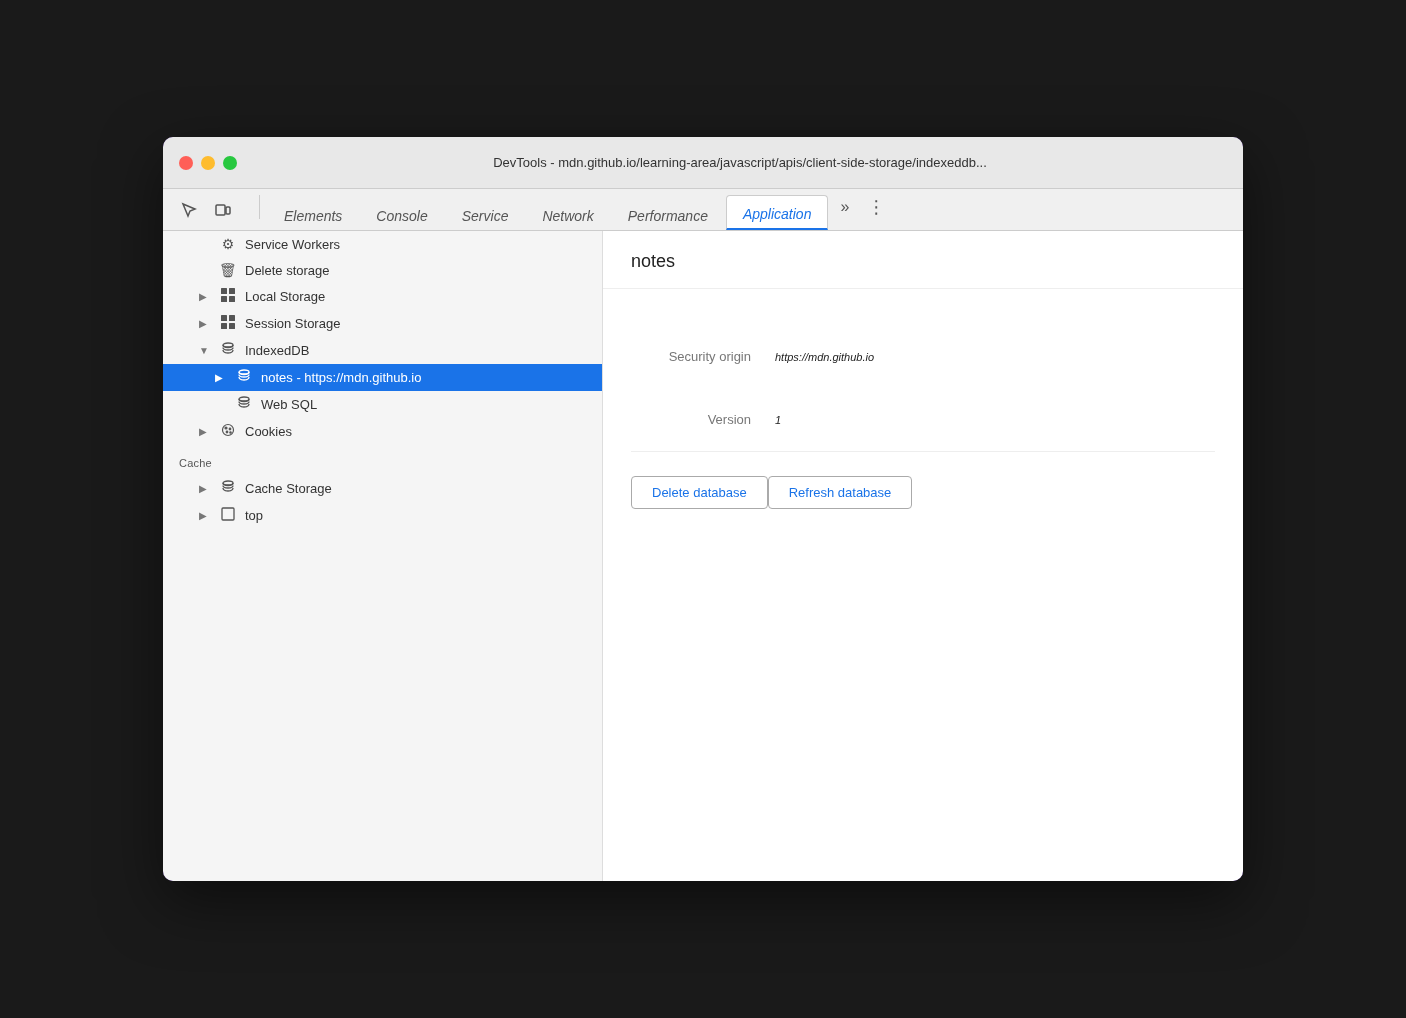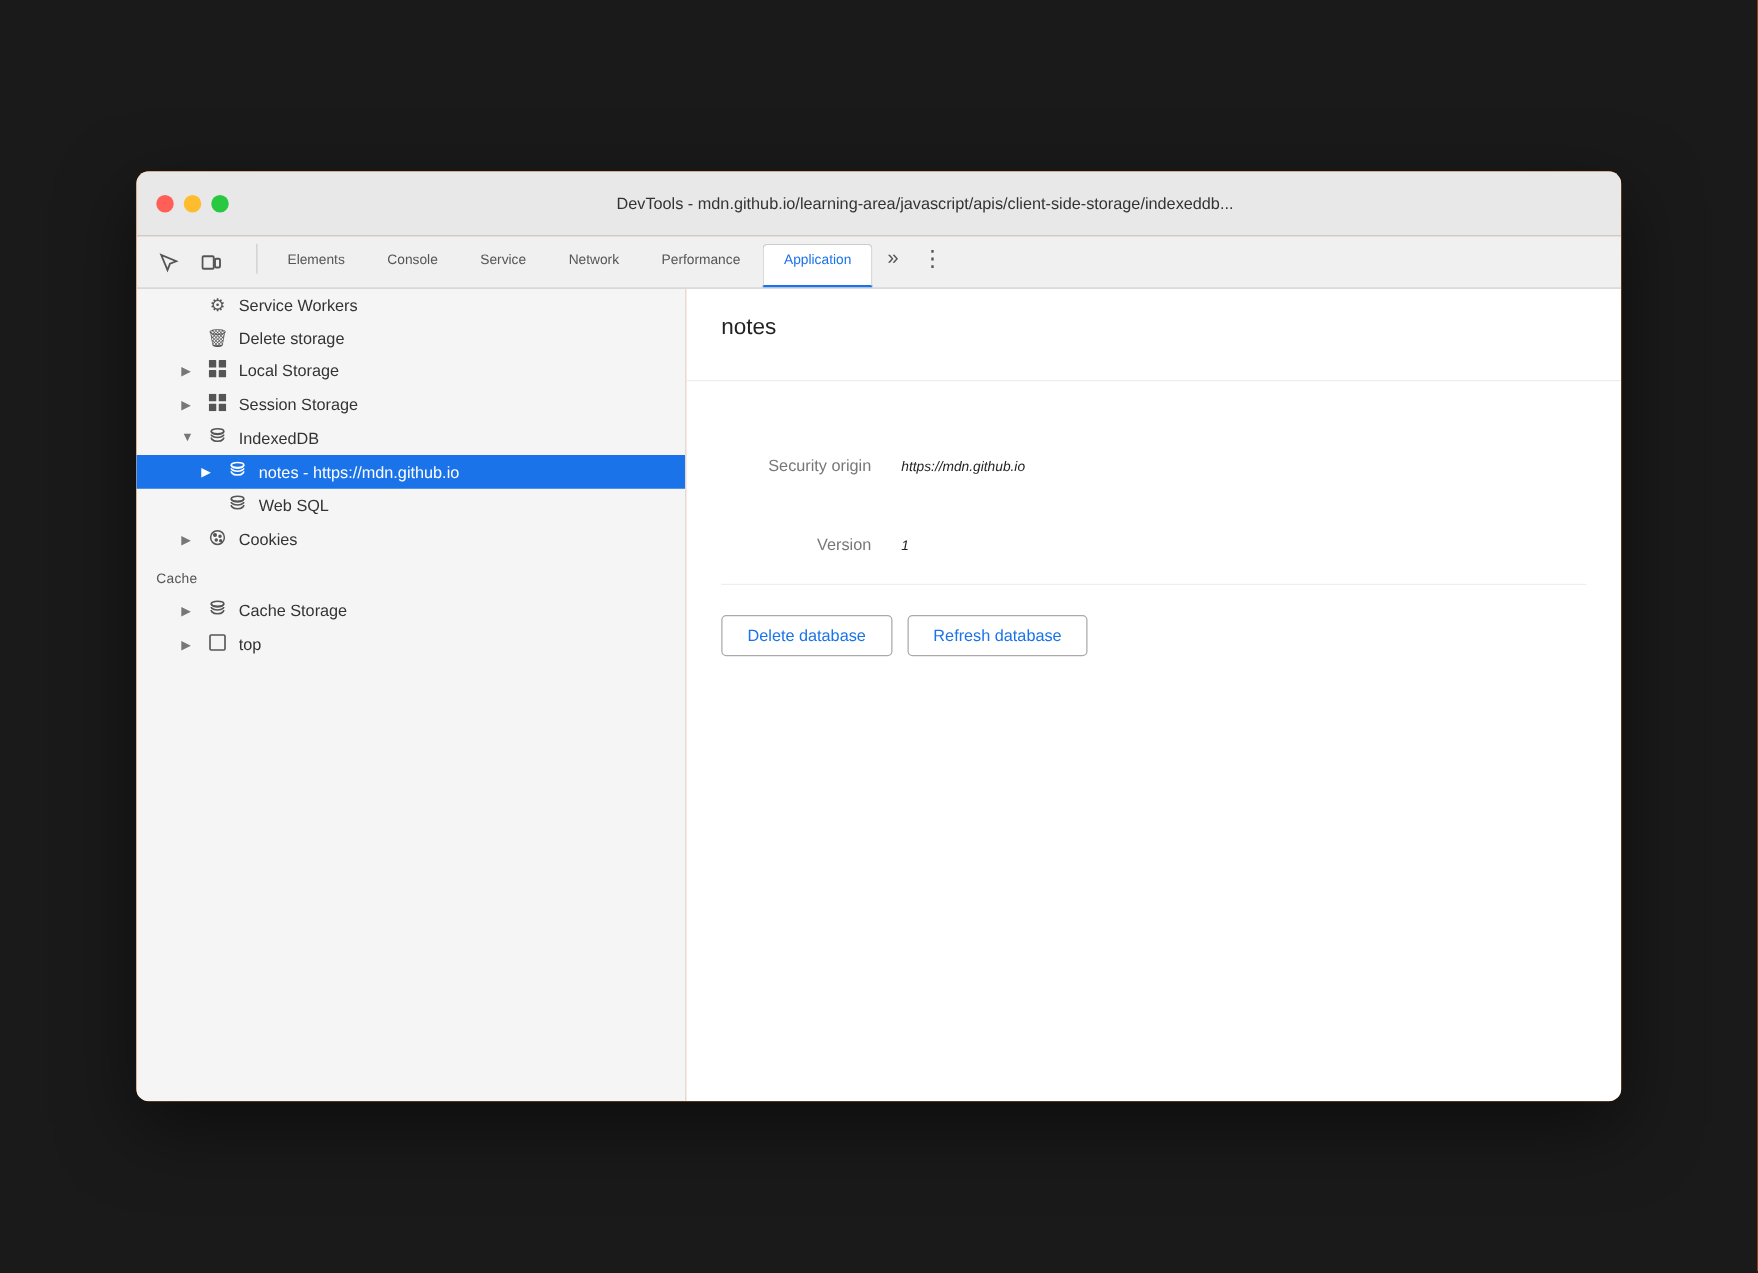--- a/index.html
+++ b/index.html
@@ -6,22 +6,22 @@
     body {
       background: #1a1a1a;
       display: flex;
       justify-content: center;
       align-items: center;
       min-height: 100vh;
       font-family: -apple-system, BlinkMacSystemFont, "Helvetica Neue", Arial, sans-serif;
     }
 
     .window {
-      width: 1188px;
-      background: #f97316;
+      width: 1080px;
+      background: #4c1d95;
       border-radius: 10px;
       overflow: hidden;
       box-shadow: 0 20px 60px rgba(0,0,0,0.5);
     }
 
     
     .titlebar {
       background: #e8e8e8;
       height: 52px;
       display: flex;
@@ -89,28 +89,29 @@
       width: 1px;
       height: 24px;
       background: #ccc;
       margin: 0 6px;
       align-self: center;
       margin-bottom: 6px;
     }
 
     .tab {
       padding: 6px 16px;
-      font-size: 11px;
+      font-size: 14px;
       color: #555;
       cursor: pointer;
       border-radius: 4px 4px 0 0;
       margin-bottom: 0;
       height: 34px;
       display: flex;
-      align-items: flex-start;
+      align-items: flex-end;
+      font-style: italic;
     }
     .tab.active {
       color: #1a73e8;
       background: #fff;
       border-top: 1px solid #ccc;
       border-left: 1px solid #ccc;
       border-right: 1px solid #ccc;
       border-bottom: 2px solid #1a73e8;
       font-weight: 500;
       height: 35px;
@@ -198,21 +199,21 @@
     }
 
     
     .content {
       flex: 1;
       background: #fff;
       overflow: auto;
     }
 
     .content-header {
-      padding: 20px 28px 32px 28px;
+      padding: 20px 28px 16px 28px;
       border-bottom: 1px solid #eee;
     }
 
     .content-title {
       font-size: 18px;
       font-weight: 500;
       color: #222;
     }
 
     .content-body {
@@ -241,21 +242,20 @@
     }
 
     .content-divider {
       border: none;
       border-top: 1px solid #eee;
       margin: 24px 0;
     }
 
     .action-buttons {
       display: flex;
-      gap: 12px;
       padding: 0 0 0 0;
     }
 
     .btn-action {
       padding: 8px 20px;
       border: 1.5px solid #aaa;
       background: #fff;
       border-radius: 4px;
       font-size: 13px;
       font-weight: 500;

